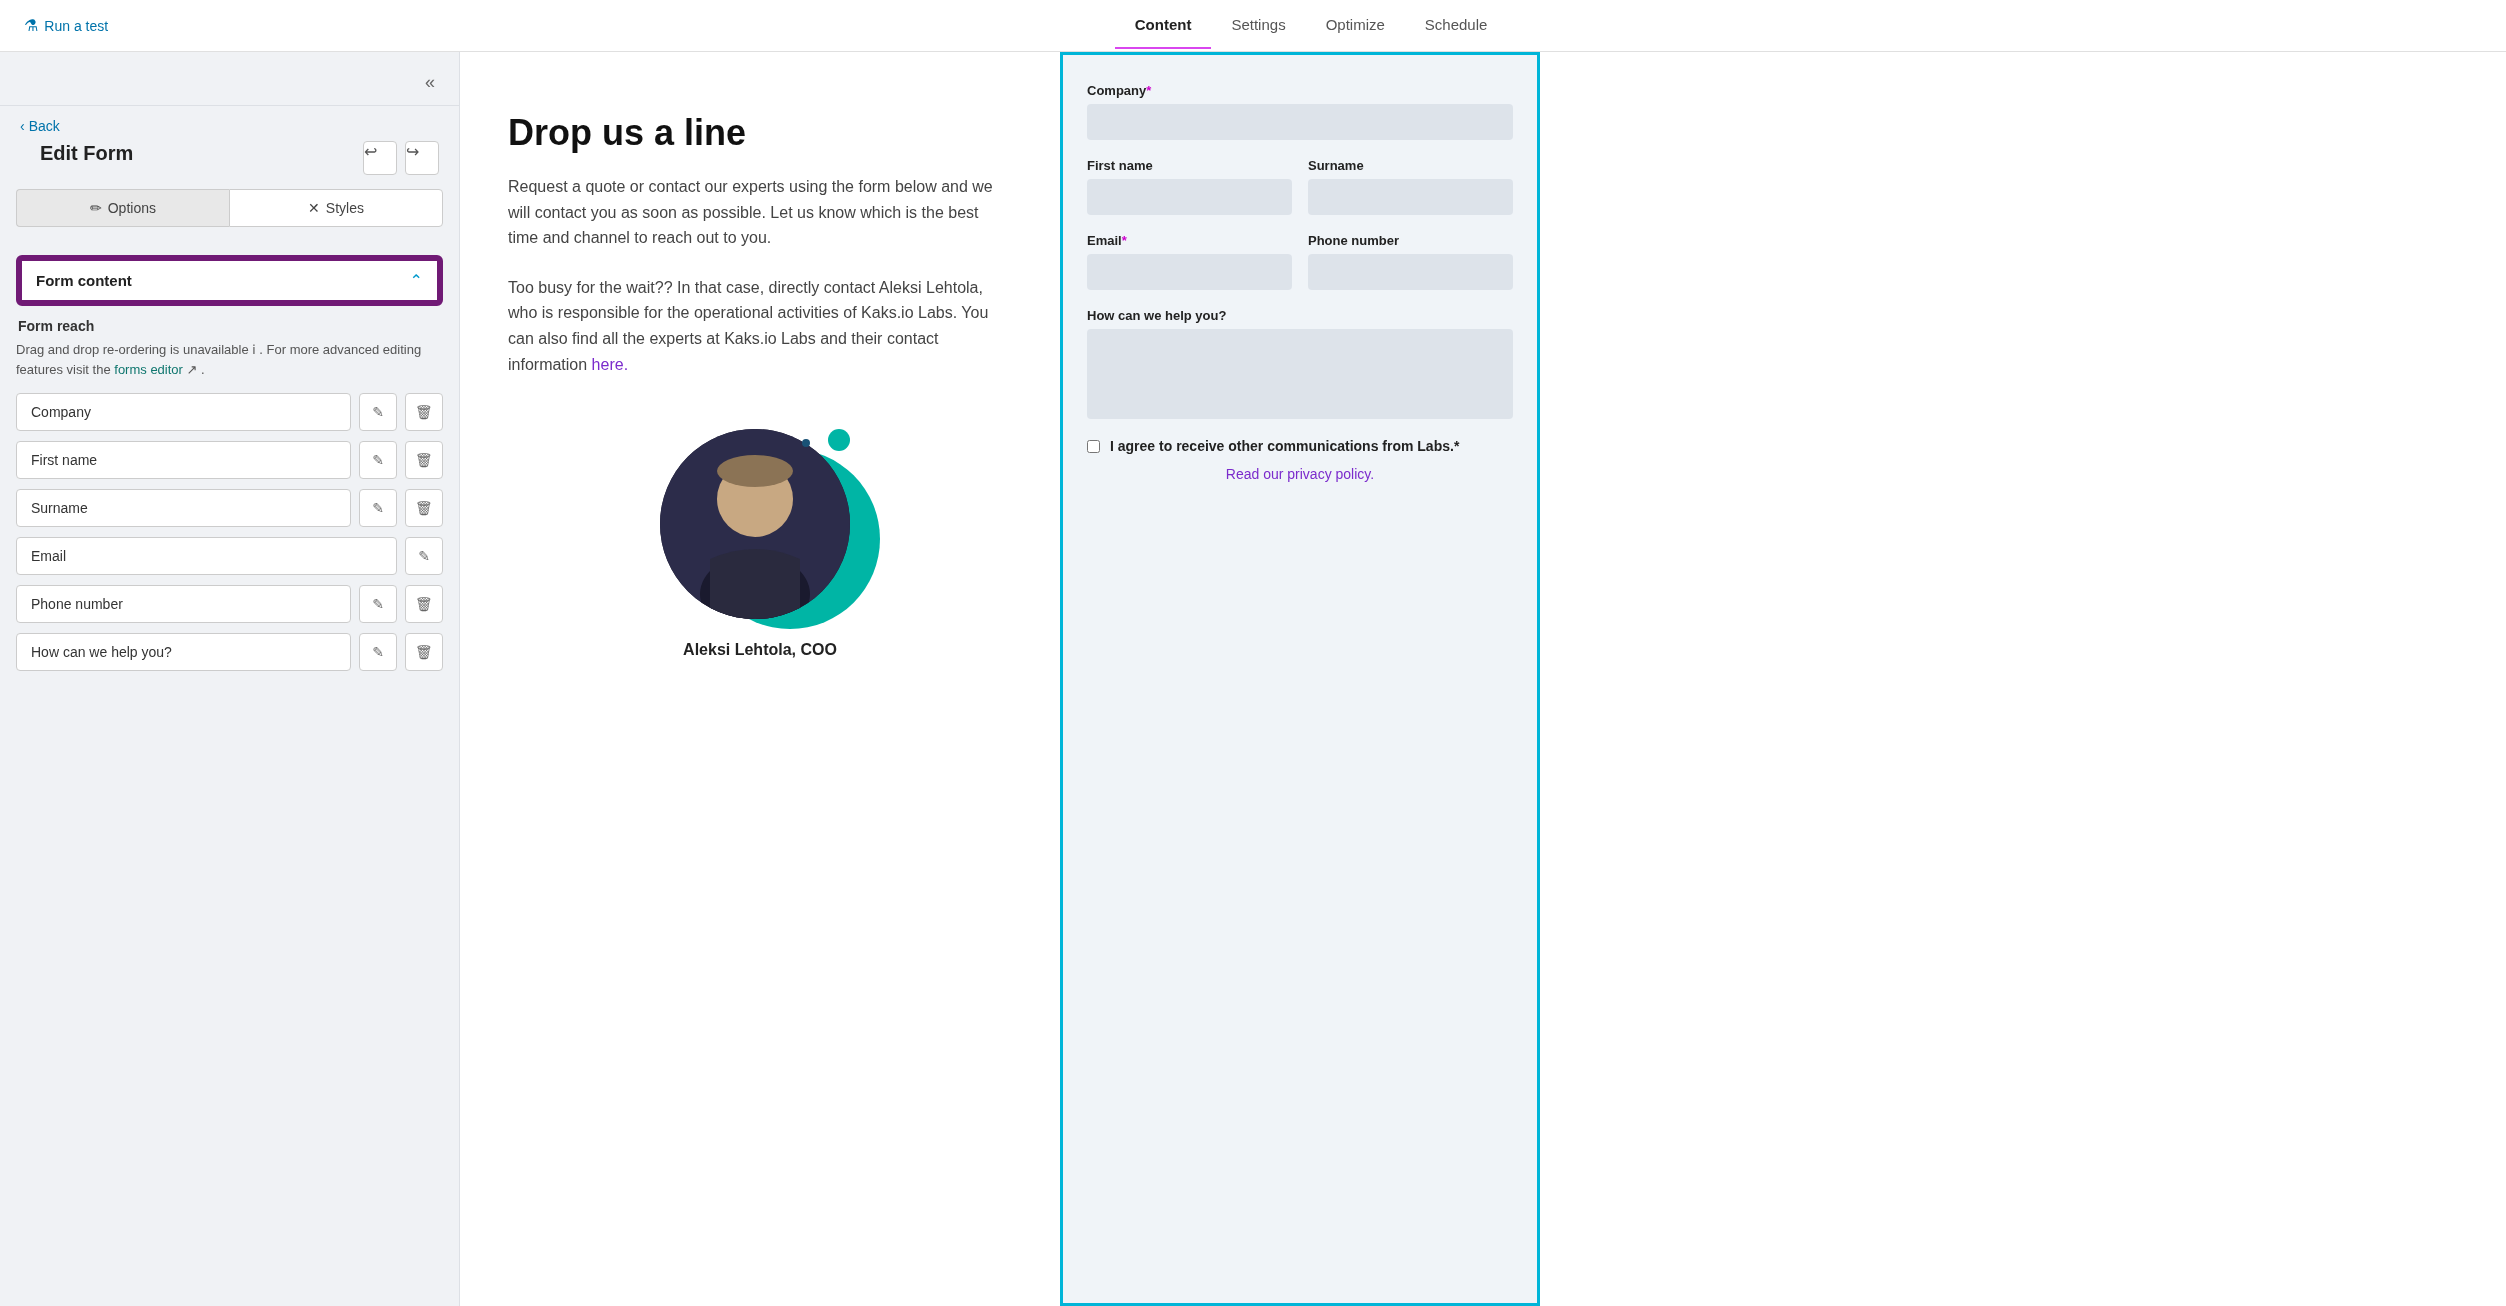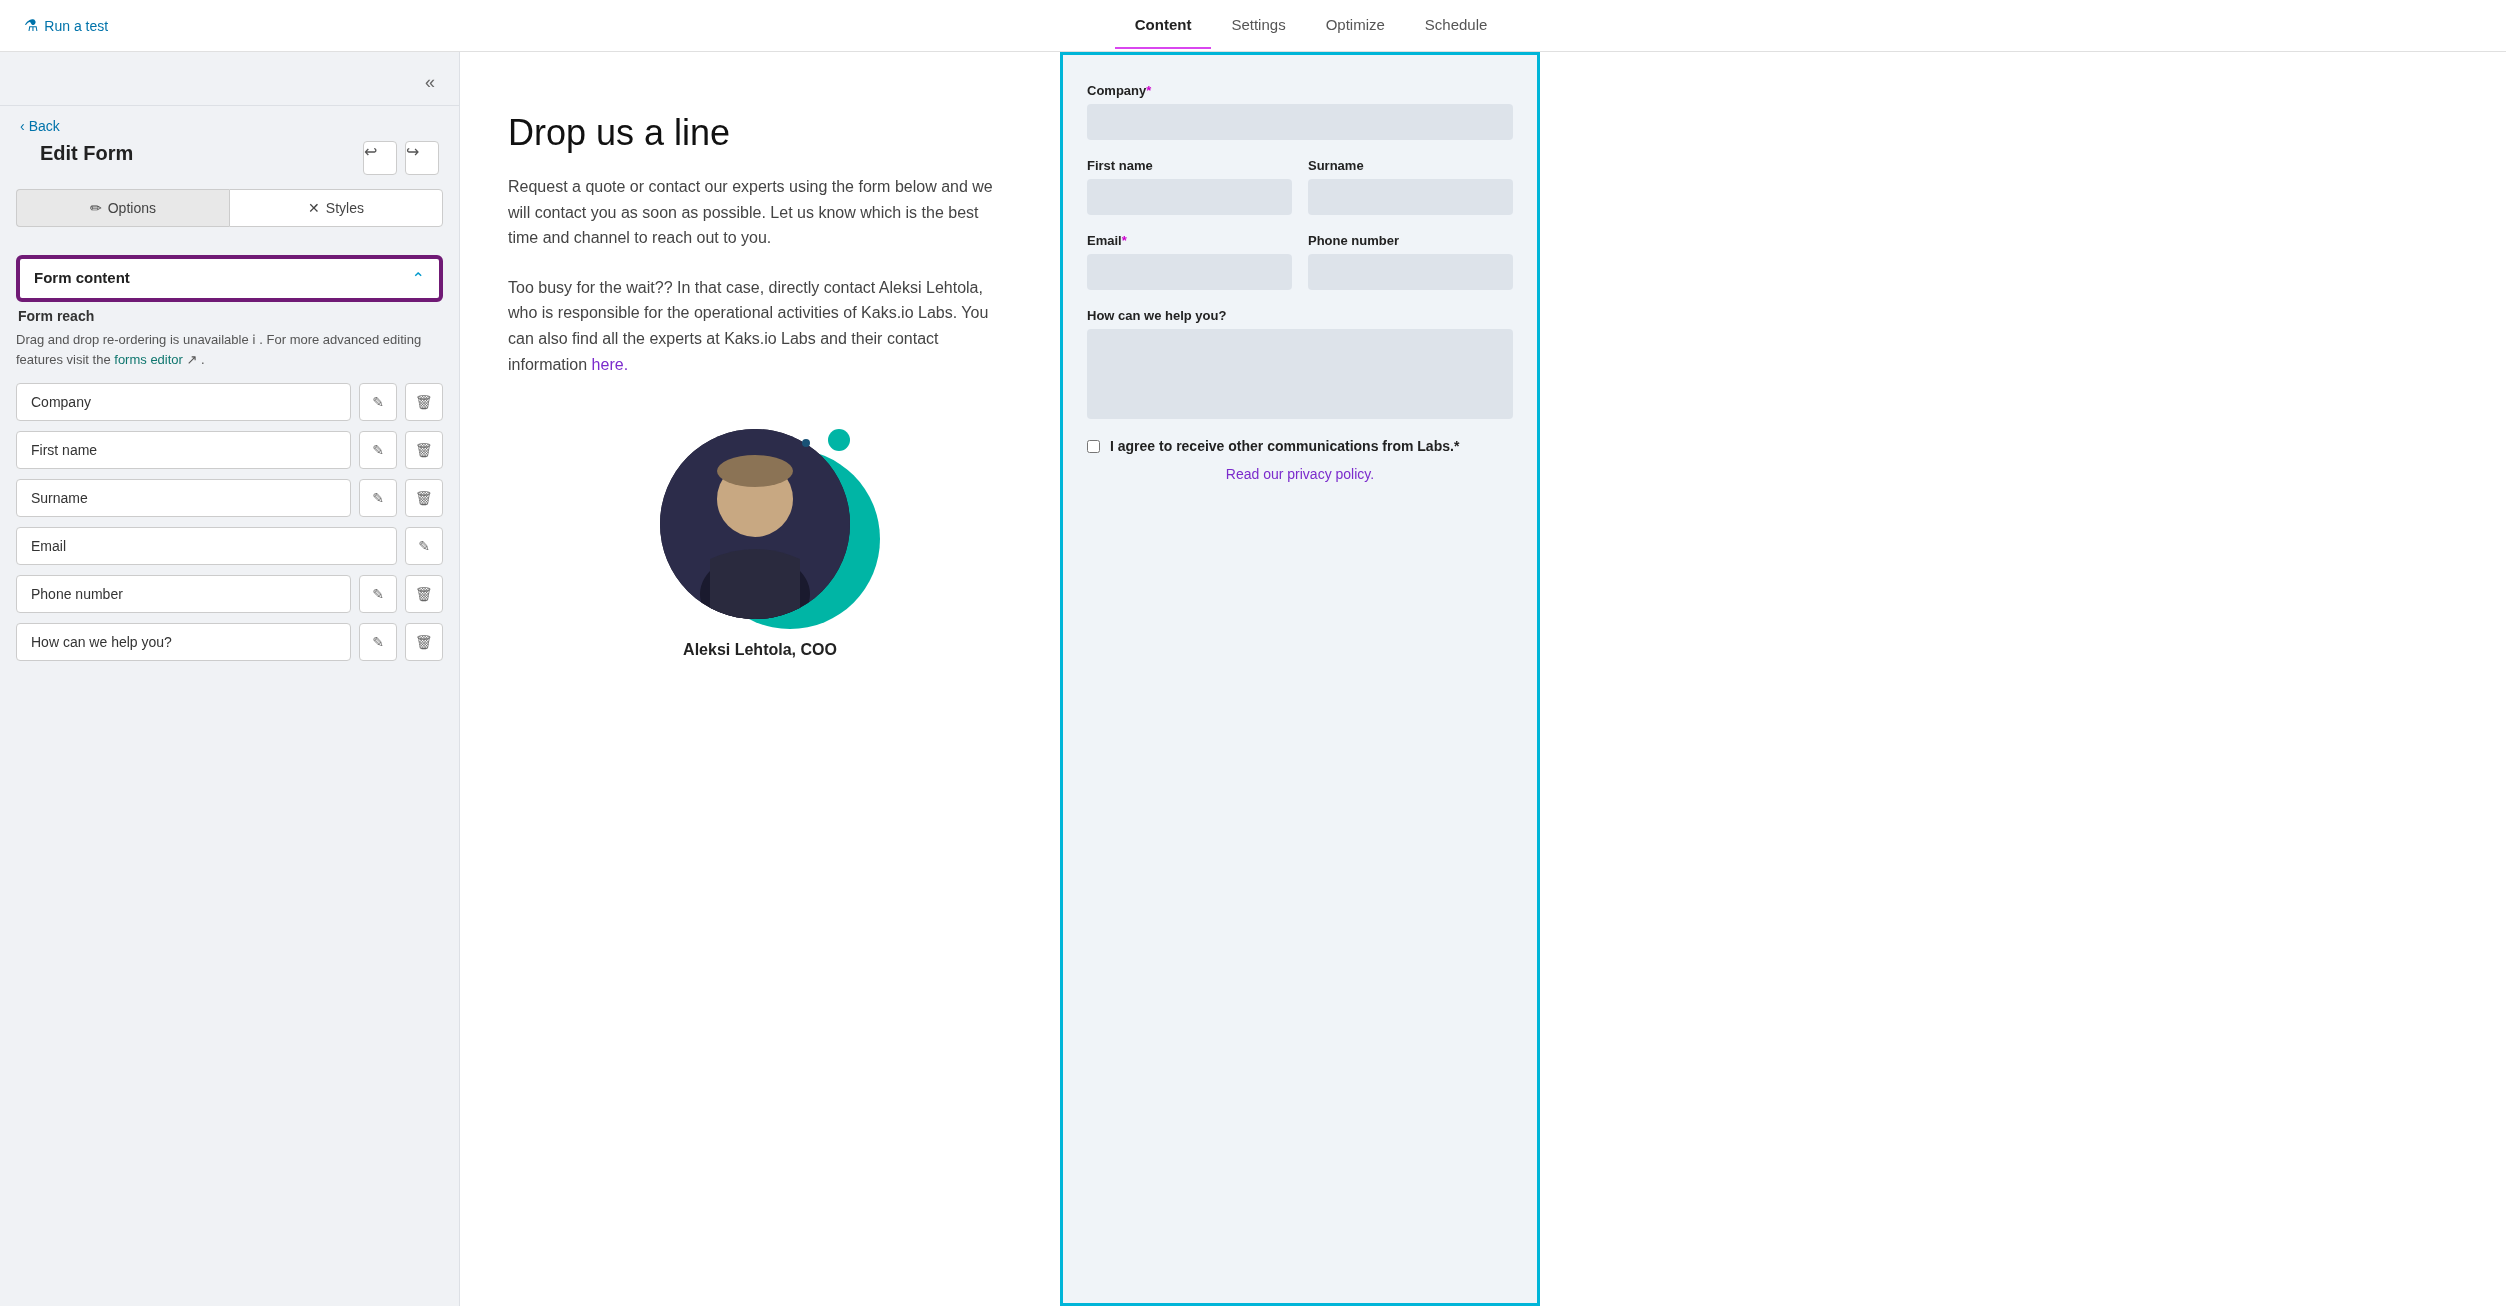--- a/index.html
+++ b/index.html
@@ -60,23 +60,23 @@
       flex: 1; padding: 10px 12px; border: 1px solid #ccc; background: #fff;
       cursor: pointer; font-size: 14px; color: #444; display: flex;
       align-items: center; justify-content: center; gap: 6px;
     }
     .opt-tab:first-child { border-radius: 4px 0 0 4px; border-right: none; }
     .opt-tab:last-child { border-radius: 0 4px 4px 0; }
     .opt-tab.active { background: #e8e8e8; font-weight: 500; }
 
     .form-content-section { padding: 12px 16px; }
     .form-content-header {
-      display: flex; justify-content: space-between;
-      background: #fff; border: 4px solid #701a75; border-radius: 6px;
-      padding: 10px 14px; cursor: pointer; margin-bottom: 6px;
+      display: flex; align-items: center; justify-content: space-between;
+      background: #fff; border: 6px solid #701a75; border-radius: 6px;
+      padding: 10px 14px; cursor: pointer; margin-bottom: 12px;
     }
     .form-content-label { font-size: 15px; font-weight: 600; color: #222; }
     .chevron-icon { color: #0099cc; font-size: 16px; }
 
     .form-fields-label {
       font-size: 14px; font-weight: 600; color: #333; margin-bottom: 6px;
       padding: 0 2px;
     }
     .drag-drop-note {
       font-size: 13px; color: #555; margin-bottom: 14px; line-height: 1.5;
@@ -94,21 +94,21 @@
       background: #fff; border: 1px solid #ccc; border-radius: 4px;
       width: 38px; height: 38px; cursor: pointer; font-size: 14px; color: #666;
       display: flex; align-items: center; justify-content: center;
     }
 
     
     .content-area {
       flex: 1; overflow-y: auto; display: flex; gap: 0; background: #fff;
     }
     .page-content { flex: 1; padding: 60px 48px; max-width: 600px; }
-    .page-title { font-size: 36px; font-weight: 400; color: #111; margin-bottom: 20px; }
+    .page-title { font-size: 36px; font-weight: 700; color: #111; margin-bottom: 20px; }
     .page-desc { font-size: 16px; color: #444; line-height: 1.6; margin-bottom: 24px; }
     .contact-link { color: #7b2bcc; text-decoration: none; }
 
     .person-card {
       margin-top: 32px; display: flex; flex-direction: column; align-items: center;
     }
     .avatar-wrapper {
       position: relative; width: 220px; height: 220px;
     }
     .avatar-bg {

